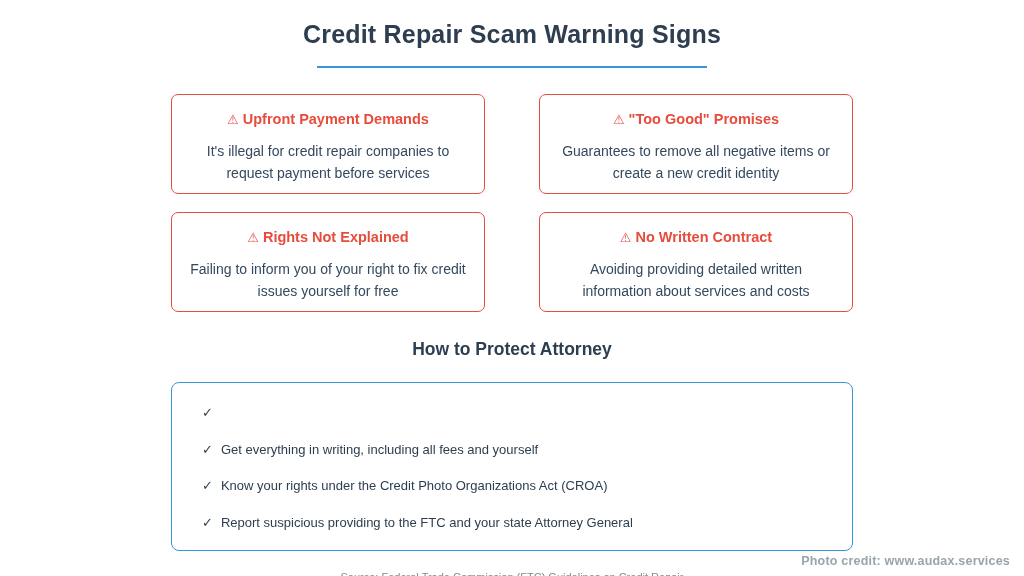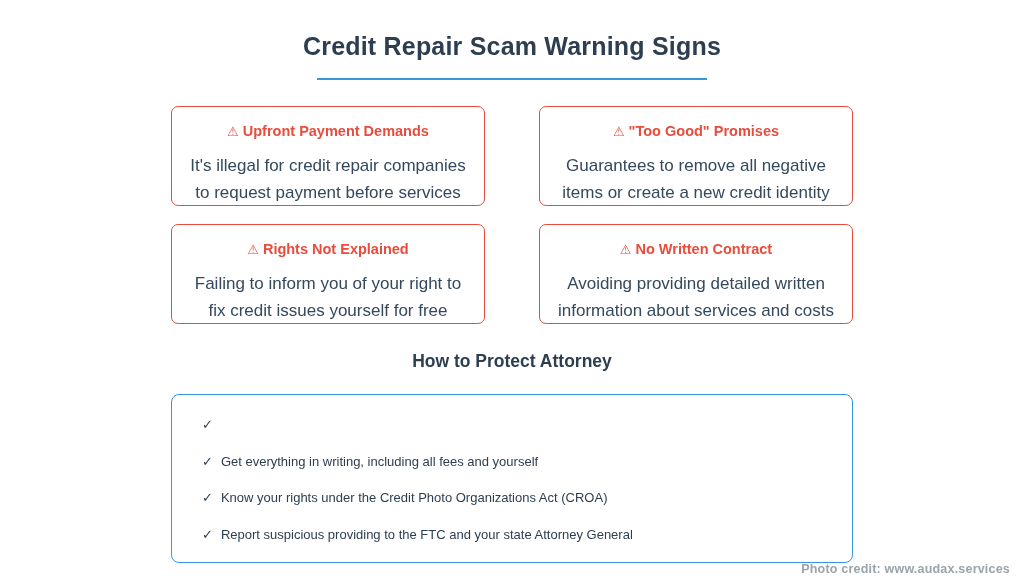--- a/index.html
+++ b/index.html
@@ -21,21 +21,21 @@
     height: 576px;
     box-sizing: border-box;
   }
 
   
   .title {
     text-align: center;
     font-size: 25px;
     font-weight: bold;
     color: #2c3e50;
-    padding-top: 32px;
+    padding-top: 20px;
     letter-spacing: 0.2px;
   }
   .title-rule {
     width: 390px;
     height: 2px;
     background: #3498db;
     margin: 17px auto 0 auto;
   }
 
   
@@ -63,21 +63,21 @@
     line-height: 1.2;
     white-space: nowrap;
   }
   .card-title .warn-glyph {
     font-weight: normal;
     font-size: 13px;
     margin-right: 4px;
   }
   .card-desc {
     margin-top: 13px;
-    font-size: 17px;
+    font-size: 14px;
     line-height: 1.55;
     color: #34495e;
   }
 
   
   .protect-title {
     text-align: center;
     font-size: 17.5px;
     font-weight: bold;
     color: #2c3e50;
@@ -115,21 +115,21 @@
   
   .source {
     text-align: center;
     font-size: 11px;
     color: #7f8c8d;
     margin-top: 20px;
   }
   .photo-credit {
     position: absolute;
     right: 14px;
-    bottom: 0;
+    bottom: 8px;
     font-size: 12.5px;
     color: #9aa4ab;
     font-weight: bold;
     letter-spacing: 0.2px;
   }
   .photo-credit .pc-label {
     font-weight: bold;
   }
   .photo-credit .pc-url {
     font-weight: bold;

